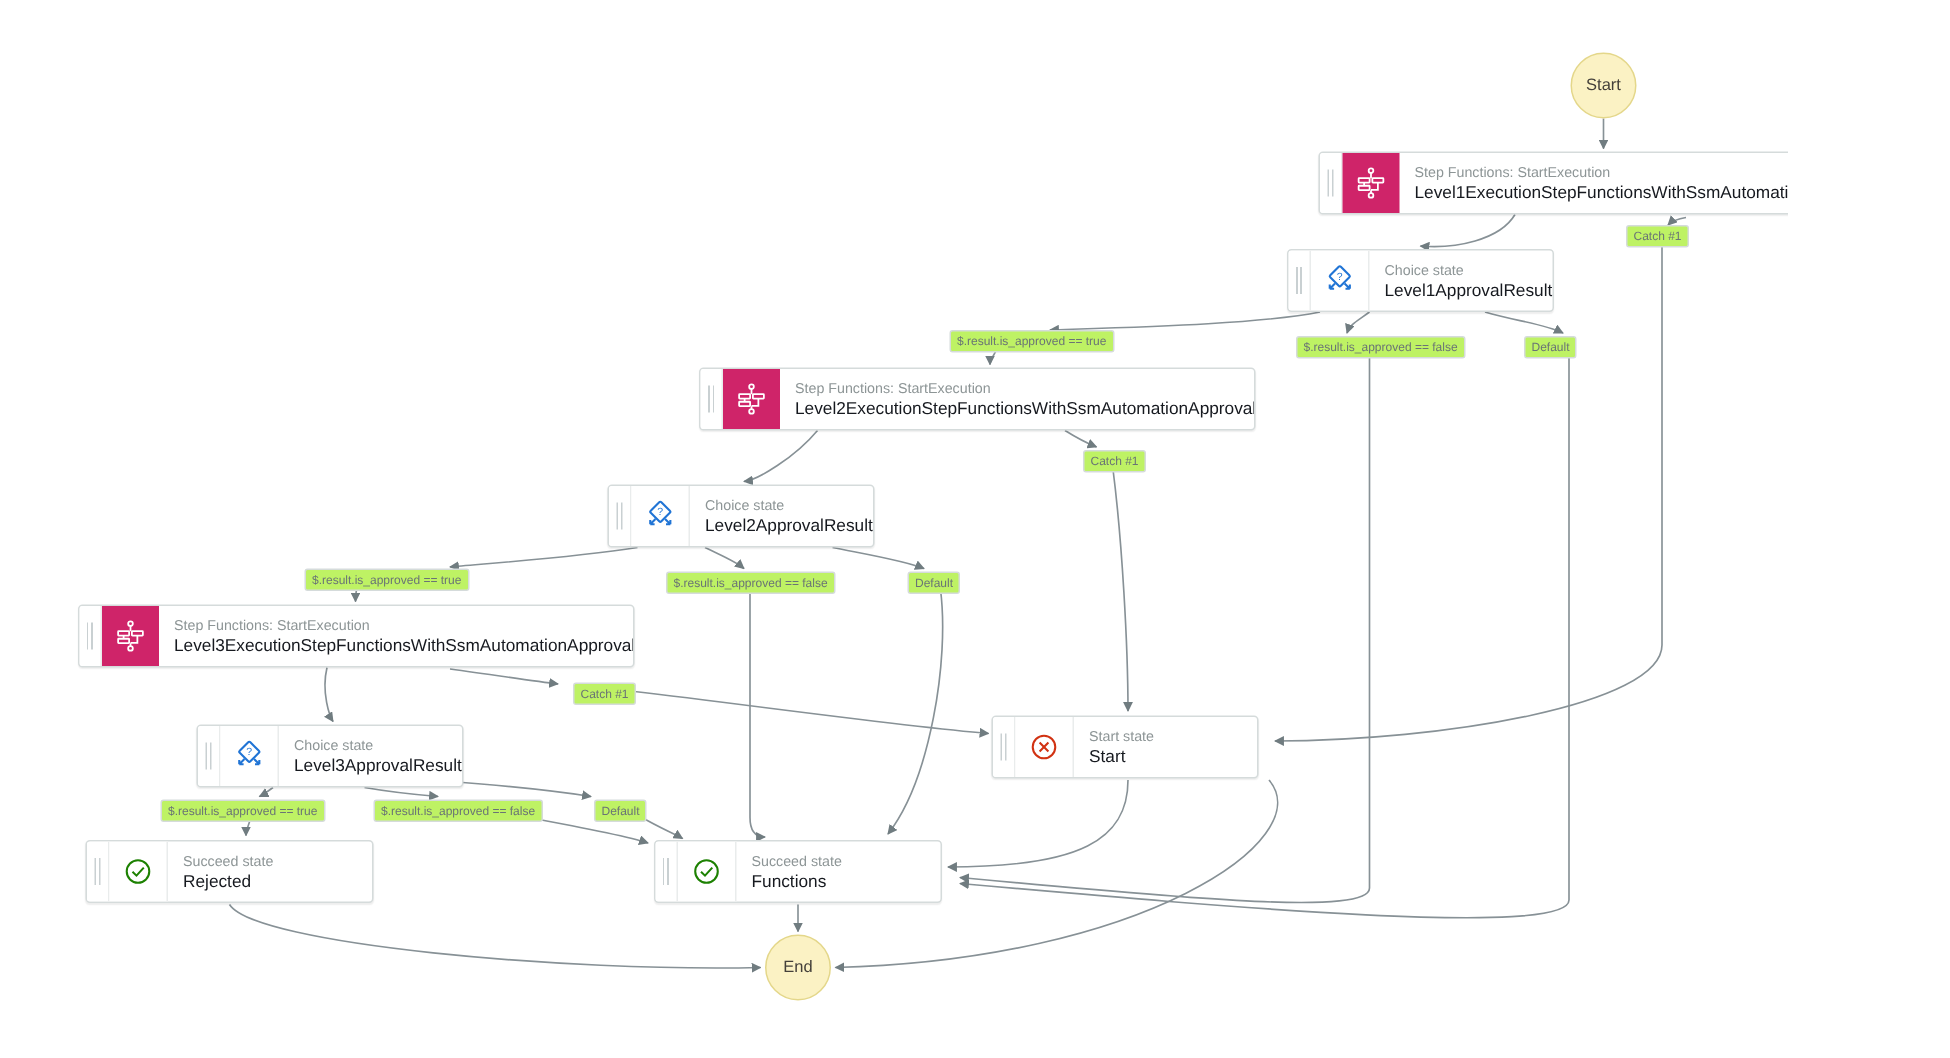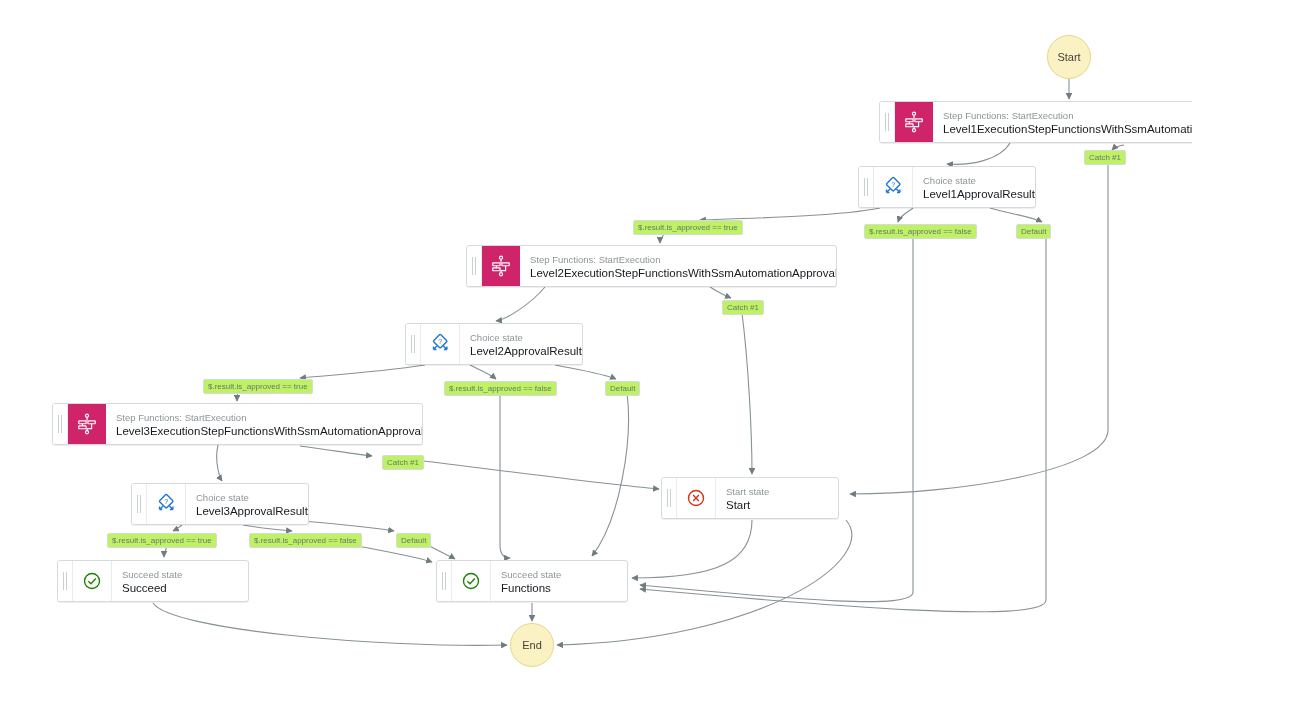--- a/index.html
+++ b/index.html
@@ -329,21 +329,21 @@
         <i></i>
       </span>
     <span class="iconbox plain">
       <svg width="22" height="22" viewBox="0 0 24 24" fill="none" stroke="#1d8102" stroke-width="1.5">
         <circle cx="12" cy="12" r="8.2"></circle>
         <path d="M8 12.2 L10.9 15 L16.2 9.2"></path>
       </svg>
     </span>
     <span class="labels">
       <span class="state-type">Succeed state</span>
-      <span class="state-name">Succeed</span>
+      <span class="state-name">Rejected</span>
     </span>
   </div>
 
   <div class="state" style="left:436px; top:560px; width:192px;">
     <span class="grip">
         <i></i>
       </span>
     <span class="iconbox plain">
       <svg width="22" height="22" viewBox="0 0 24 24" fill="none" stroke="#1d8102" stroke-width="1.5">
         <circle cx="12" cy="12" r="8.2"></circle>

